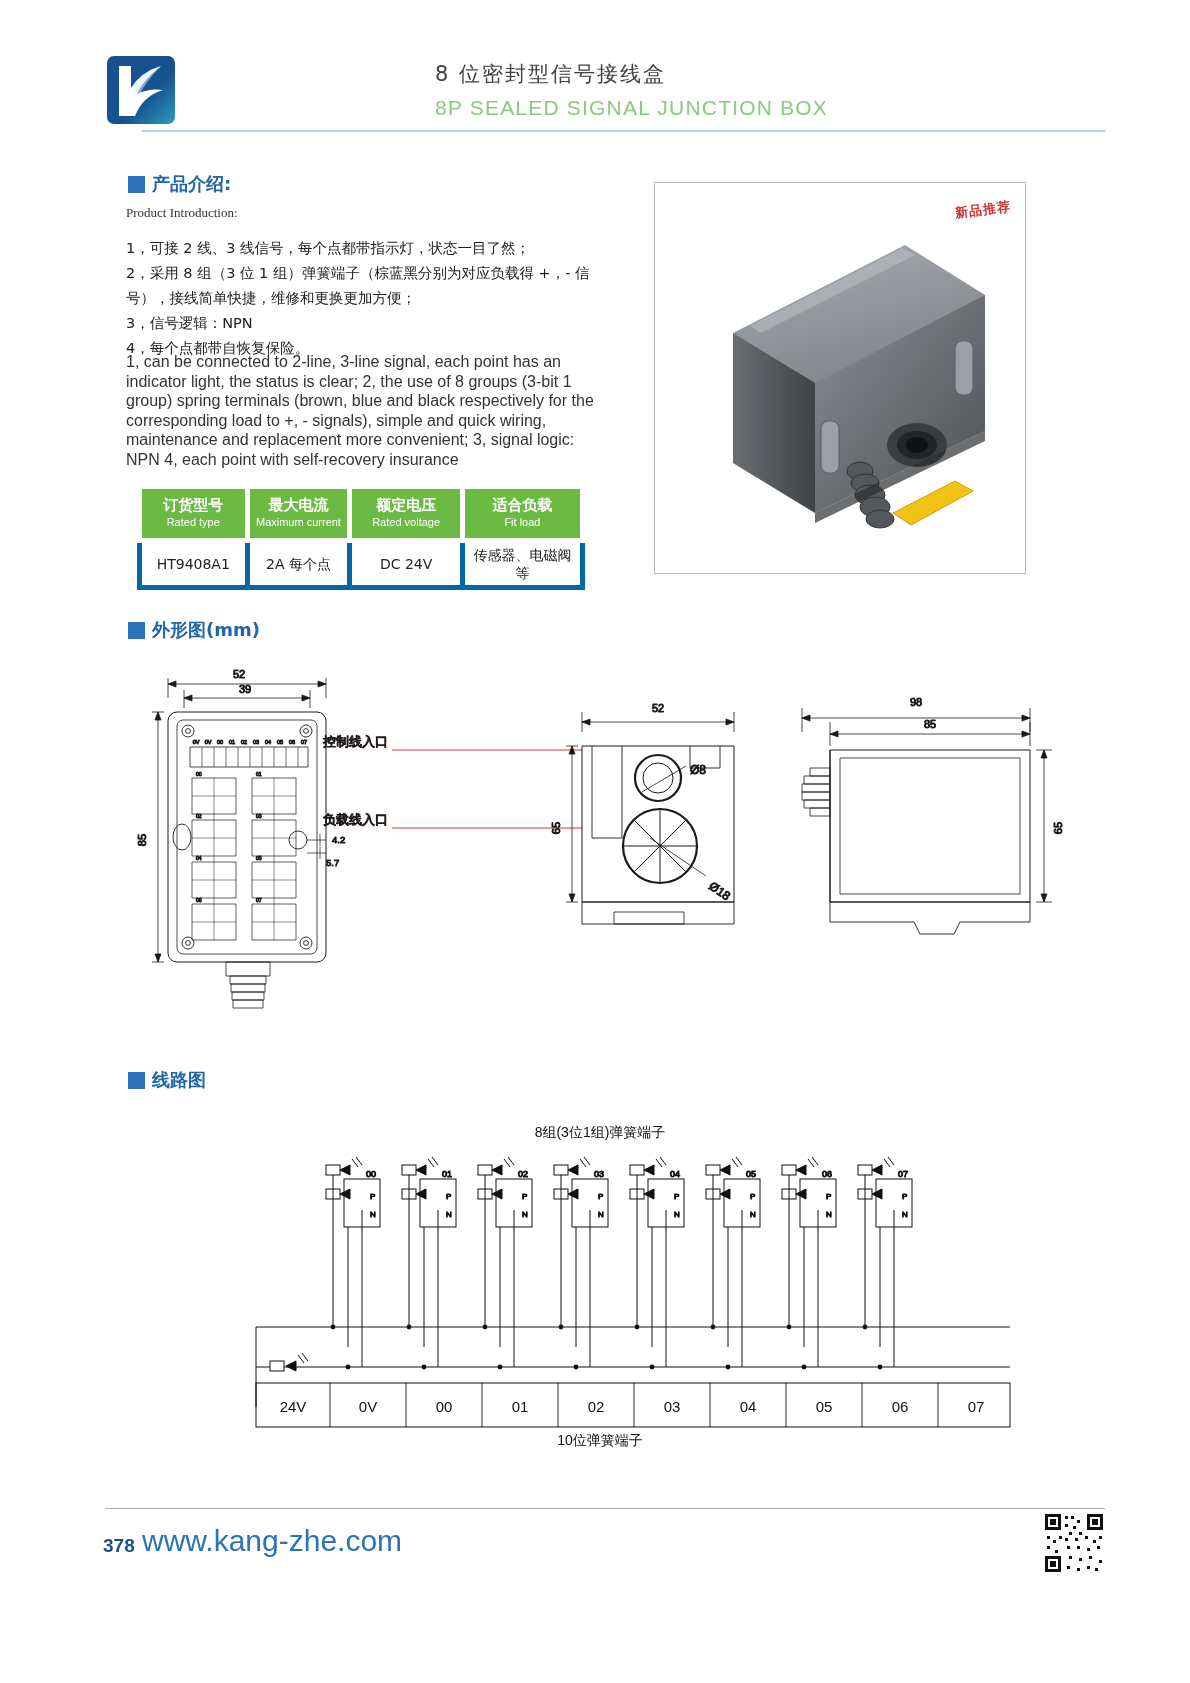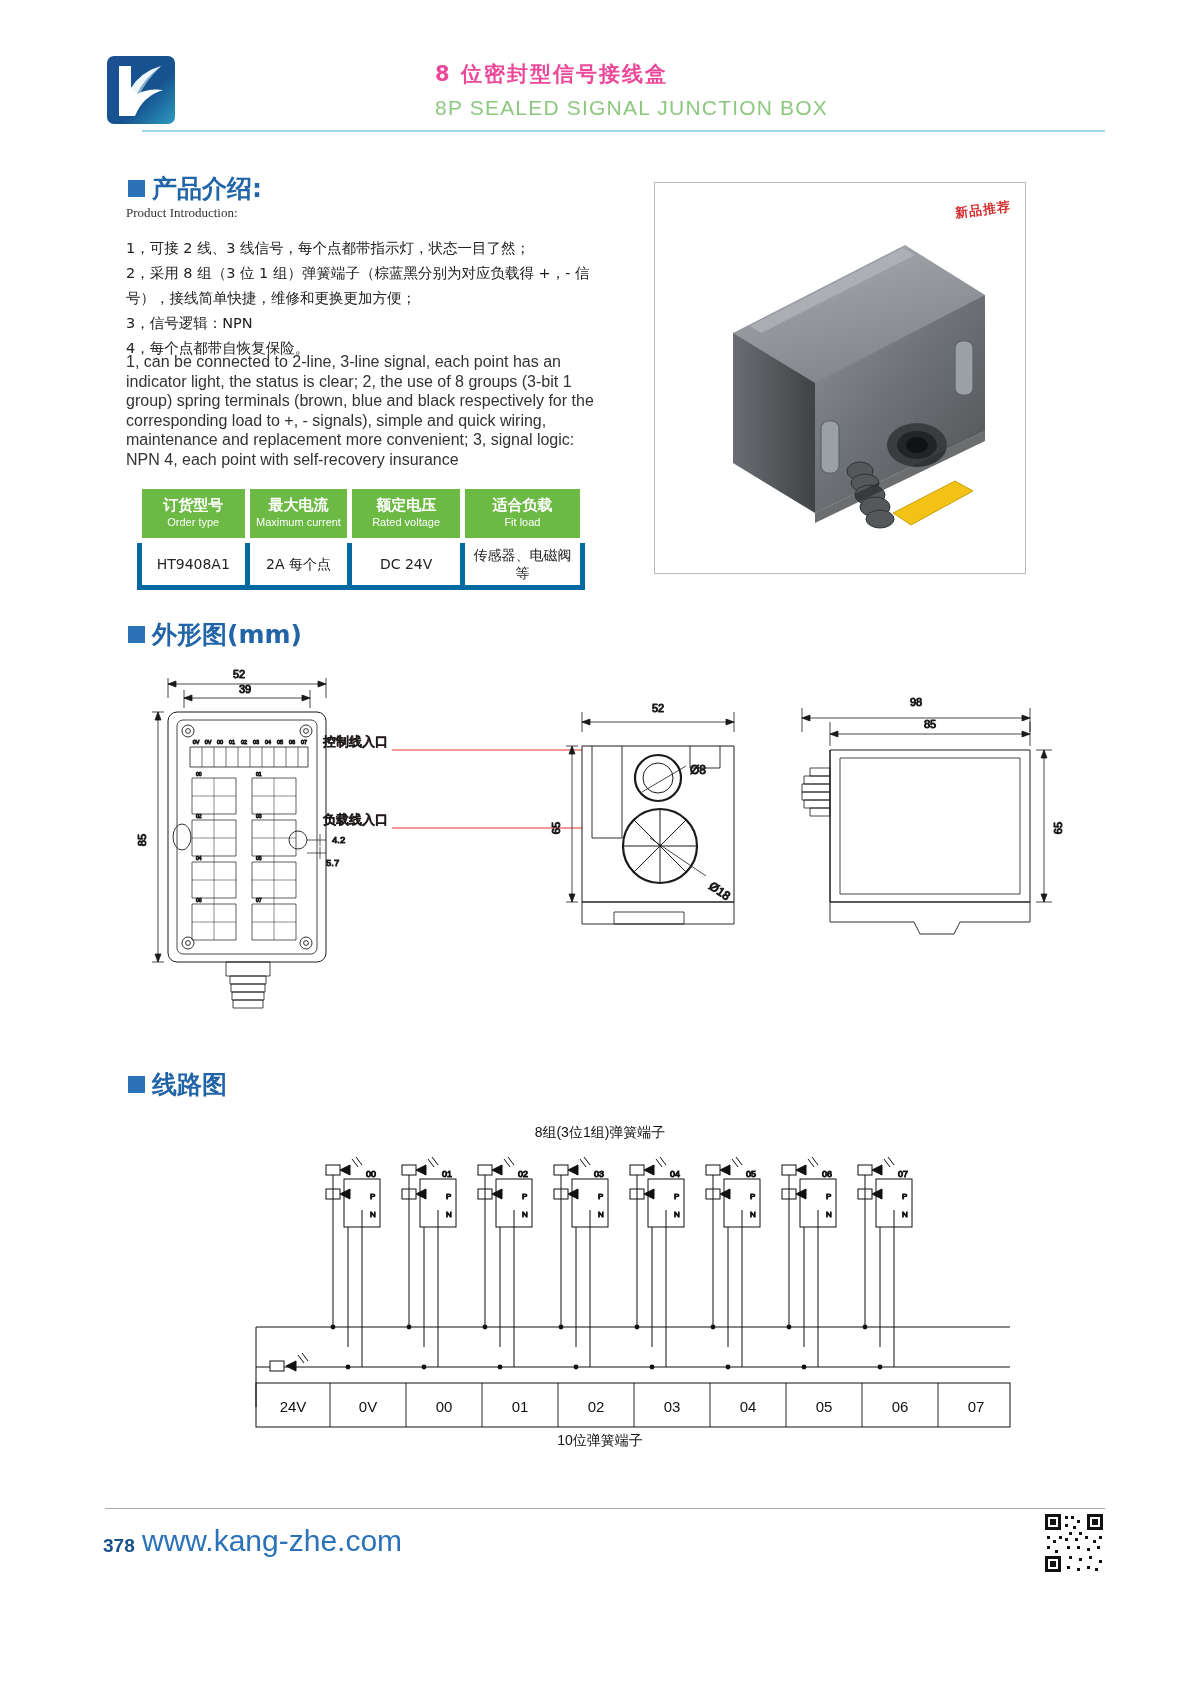--- a/index.html
+++ b/index.html
@@ -13,38 +13,38 @@
   
   .header { position:absolute; left:105px; top:52px; width:1000px; height:90px; }
   .logo-mark { position:absolute; left:0; top:2px; width:72px; height:72px; }
   .logo-ud1 {
     position:absolute; left:85px; top:-2px;
     font-family:"DejaVu Sans", sans-serif; font-weight:bold;
     font-size:66px; color:#57b84a; letter-spacing:1px; line-height:74px;
   }
   .title-cn {
     position:absolute; left:330px; top:8px;
-    font-size:21px; font-weight:bold; color:#ec4899; letter-spacing:2px;
+    font-size:21px; font-weight:normal; color:#404040; letter-spacing:2px;
     font-family:"DejaVu Sans", sans-serif;
   }
   .title-en {
     position:absolute; left:330px; top:44px;
     font-size:21px; color:#8dc87f; letter-spacing:1.2px;
     font-family:"Liberation Sans", sans-serif;
   }
   .header-rule {
     position:absolute; left:142px; top:130px; width:963px; height:2px;
     background:#9fd8e8;
   }
 
   
   .sec-head { position:absolute; display:flex; align-items:center; gap:7px; }
   .sec-sq { width:17px; height:17px; background:#2b72b8; }
   .sec-cn {
-    font-size:25px; color:#2264a8; font-weight:bold;
+    font-size:18px; color:#2264a8; font-weight:bold;
     font-family:"DejaVu Sans", sans-serif;
   }
   .sec-sub {
     position:absolute; font-size:13px; color:#333;
     font-family:"Liberation Serif", serif;
   }
 
   
   .intro-cn {
     position:absolute; left:126px; top:236px; width:470px;
@@ -134,21 +134,21 @@
   <div class="intro-en">1, can be connected to 2-line, 3-line signal, each point has an indicator light, the status is clear;
 2, the use of 8 groups (3-bit 1 group) spring terminals (brown, blue and black respectively for the corresponding load to +, - signals), simple and quick wiring, maintenance and replacement more convenient;
 3, signal logic: NPN
 4, each point with self-recovery insurance</div>
 
   <table class="spec">
     <thead>
       <tr>
         <th class="c1">
           <span class="th-cn">订货型号</span>
-          <span class="th-en">Order type</span>
+          <span class="th-en">Rated type</span>
         </th>
         <th class="c2">
           <span class="th-cn">最大电流</span>
           <span class="th-en">Maximum current</span>
         </th>
         <th class="c3">
           <span class="th-cn">额定电压</span>
           <span class="th-en">Rated voltage</span>
         </th>
         <th class="c4">

